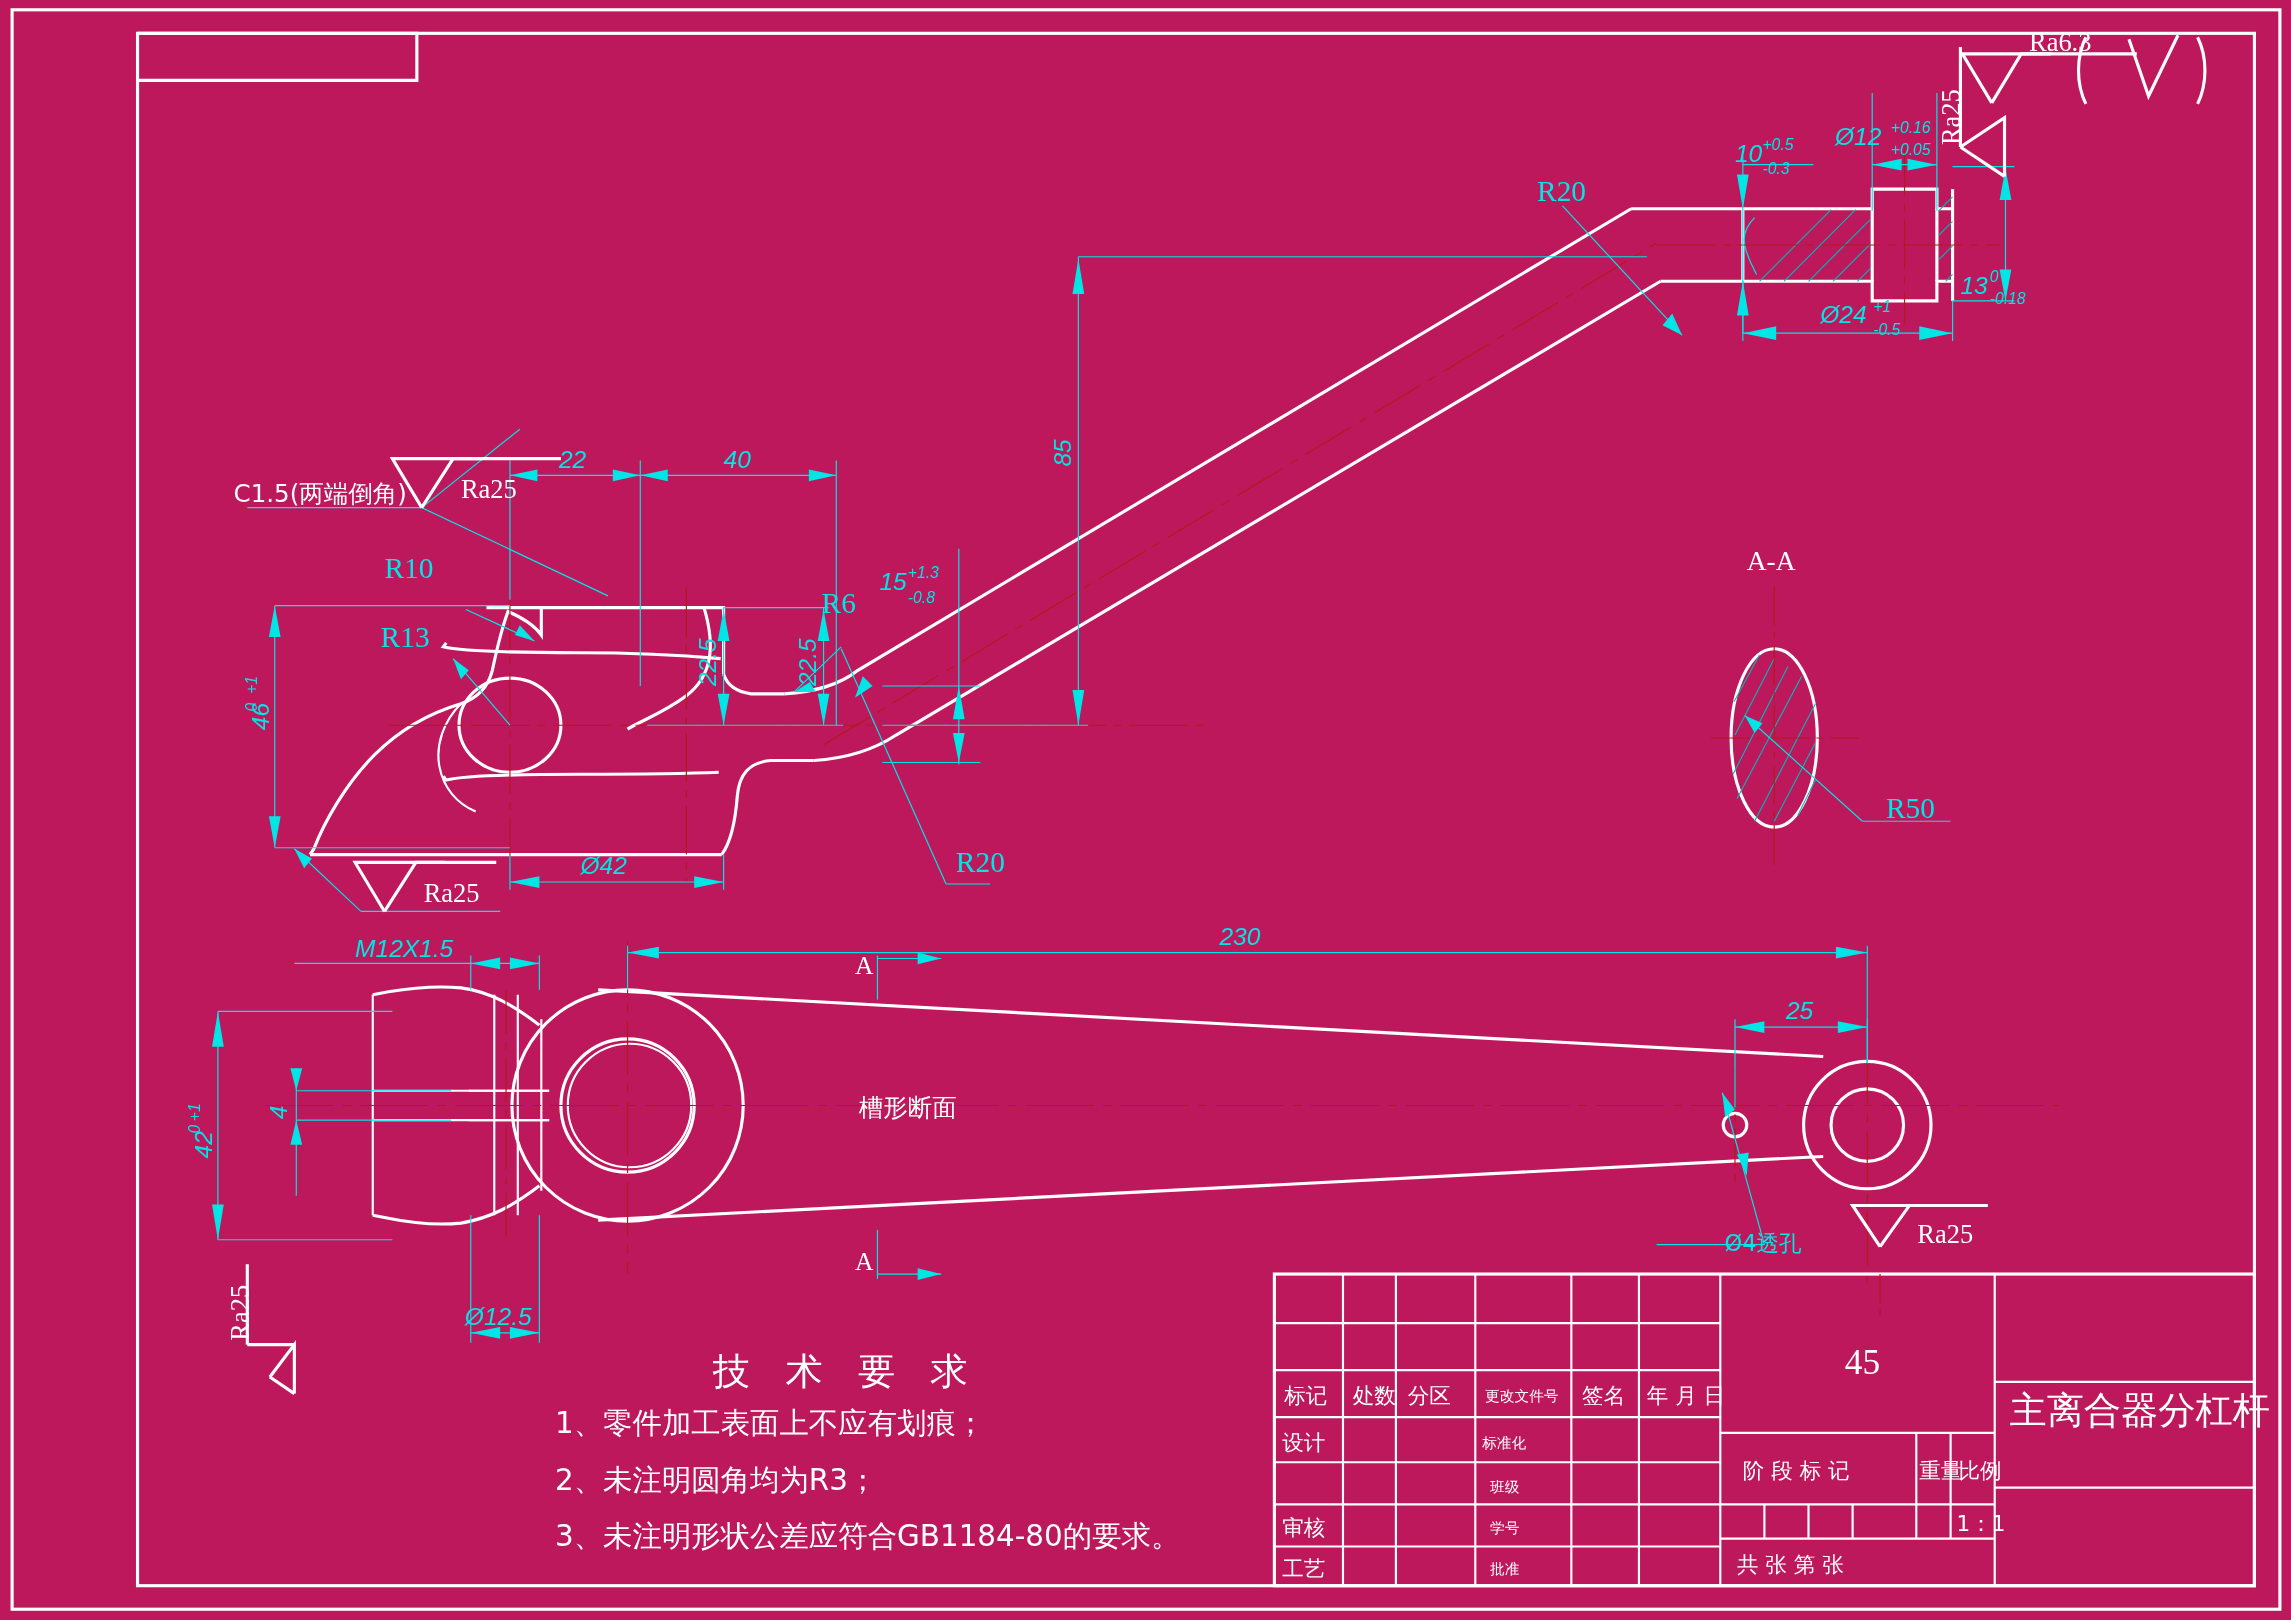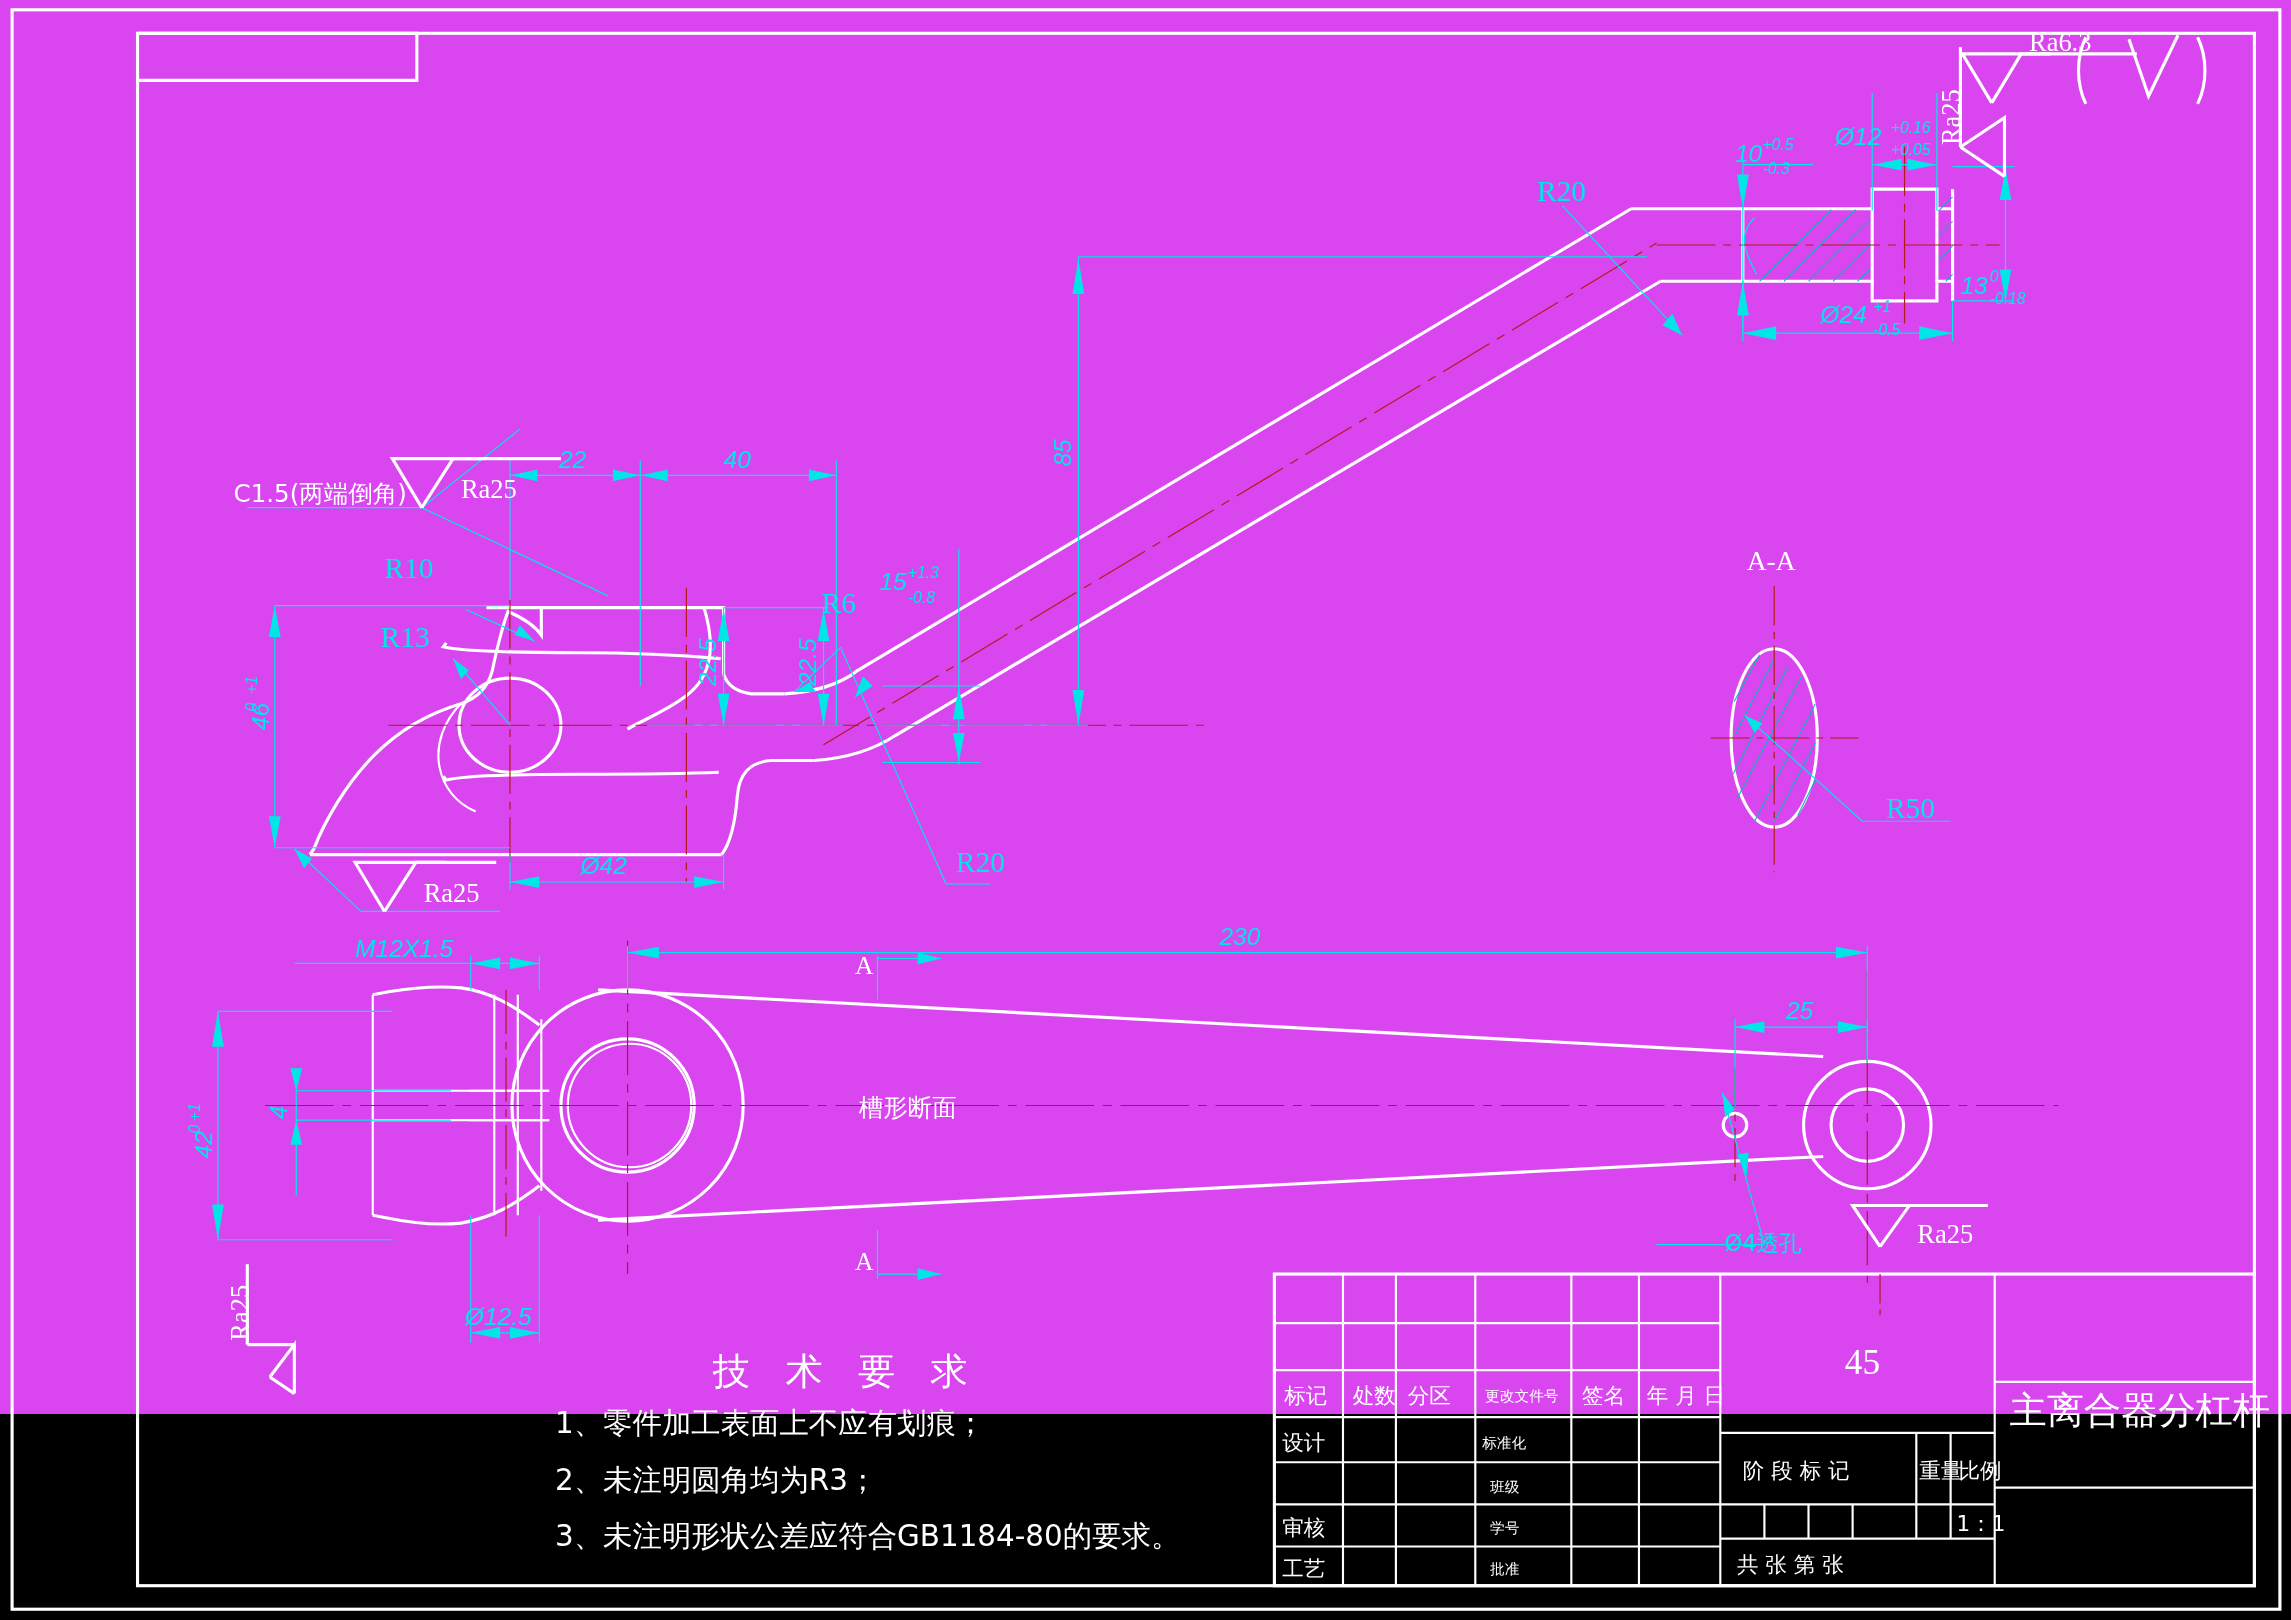--- a/index.html
+++ b/index.html
@@ -1,17 +1,17 @@
 <!DOCTYPE html>
 <html><head>
 <meta charset="utf-8">
 <style>
   html,body{margin:0;padding:0;background:#000;}
   body{width:2292px;height:1620px;overflow:hidden;font-family:"Liberation Serif",serif;}
-  #stage{position:relative;width:2292px;height:1414px;background:#d946ef;}
+  #stage{position:relative;width:2292px;height:1620px;background:#be185d;}
   svg{position:absolute;left:0;top:0;}
   .w{stroke:#ffffff;fill:none;}
   .c{stroke:#00e5e5;fill:none;}
   .r{stroke:#b41919;fill:none;}
   .thick{stroke-width:3.2;}
   .med{stroke-width:2.2;}
   .thin{stroke-width:1.2;}
   .hatch{stroke:#00b9b9;stroke-width:1.1;fill:none;}
   text{font-family:"Liberation Serif",serif;fill:#00e5e5;}
   .dim{font-size:25px;fill:#00e5e5;font-family:"Liberation Sans",sans-serif;font-style:italic;}

